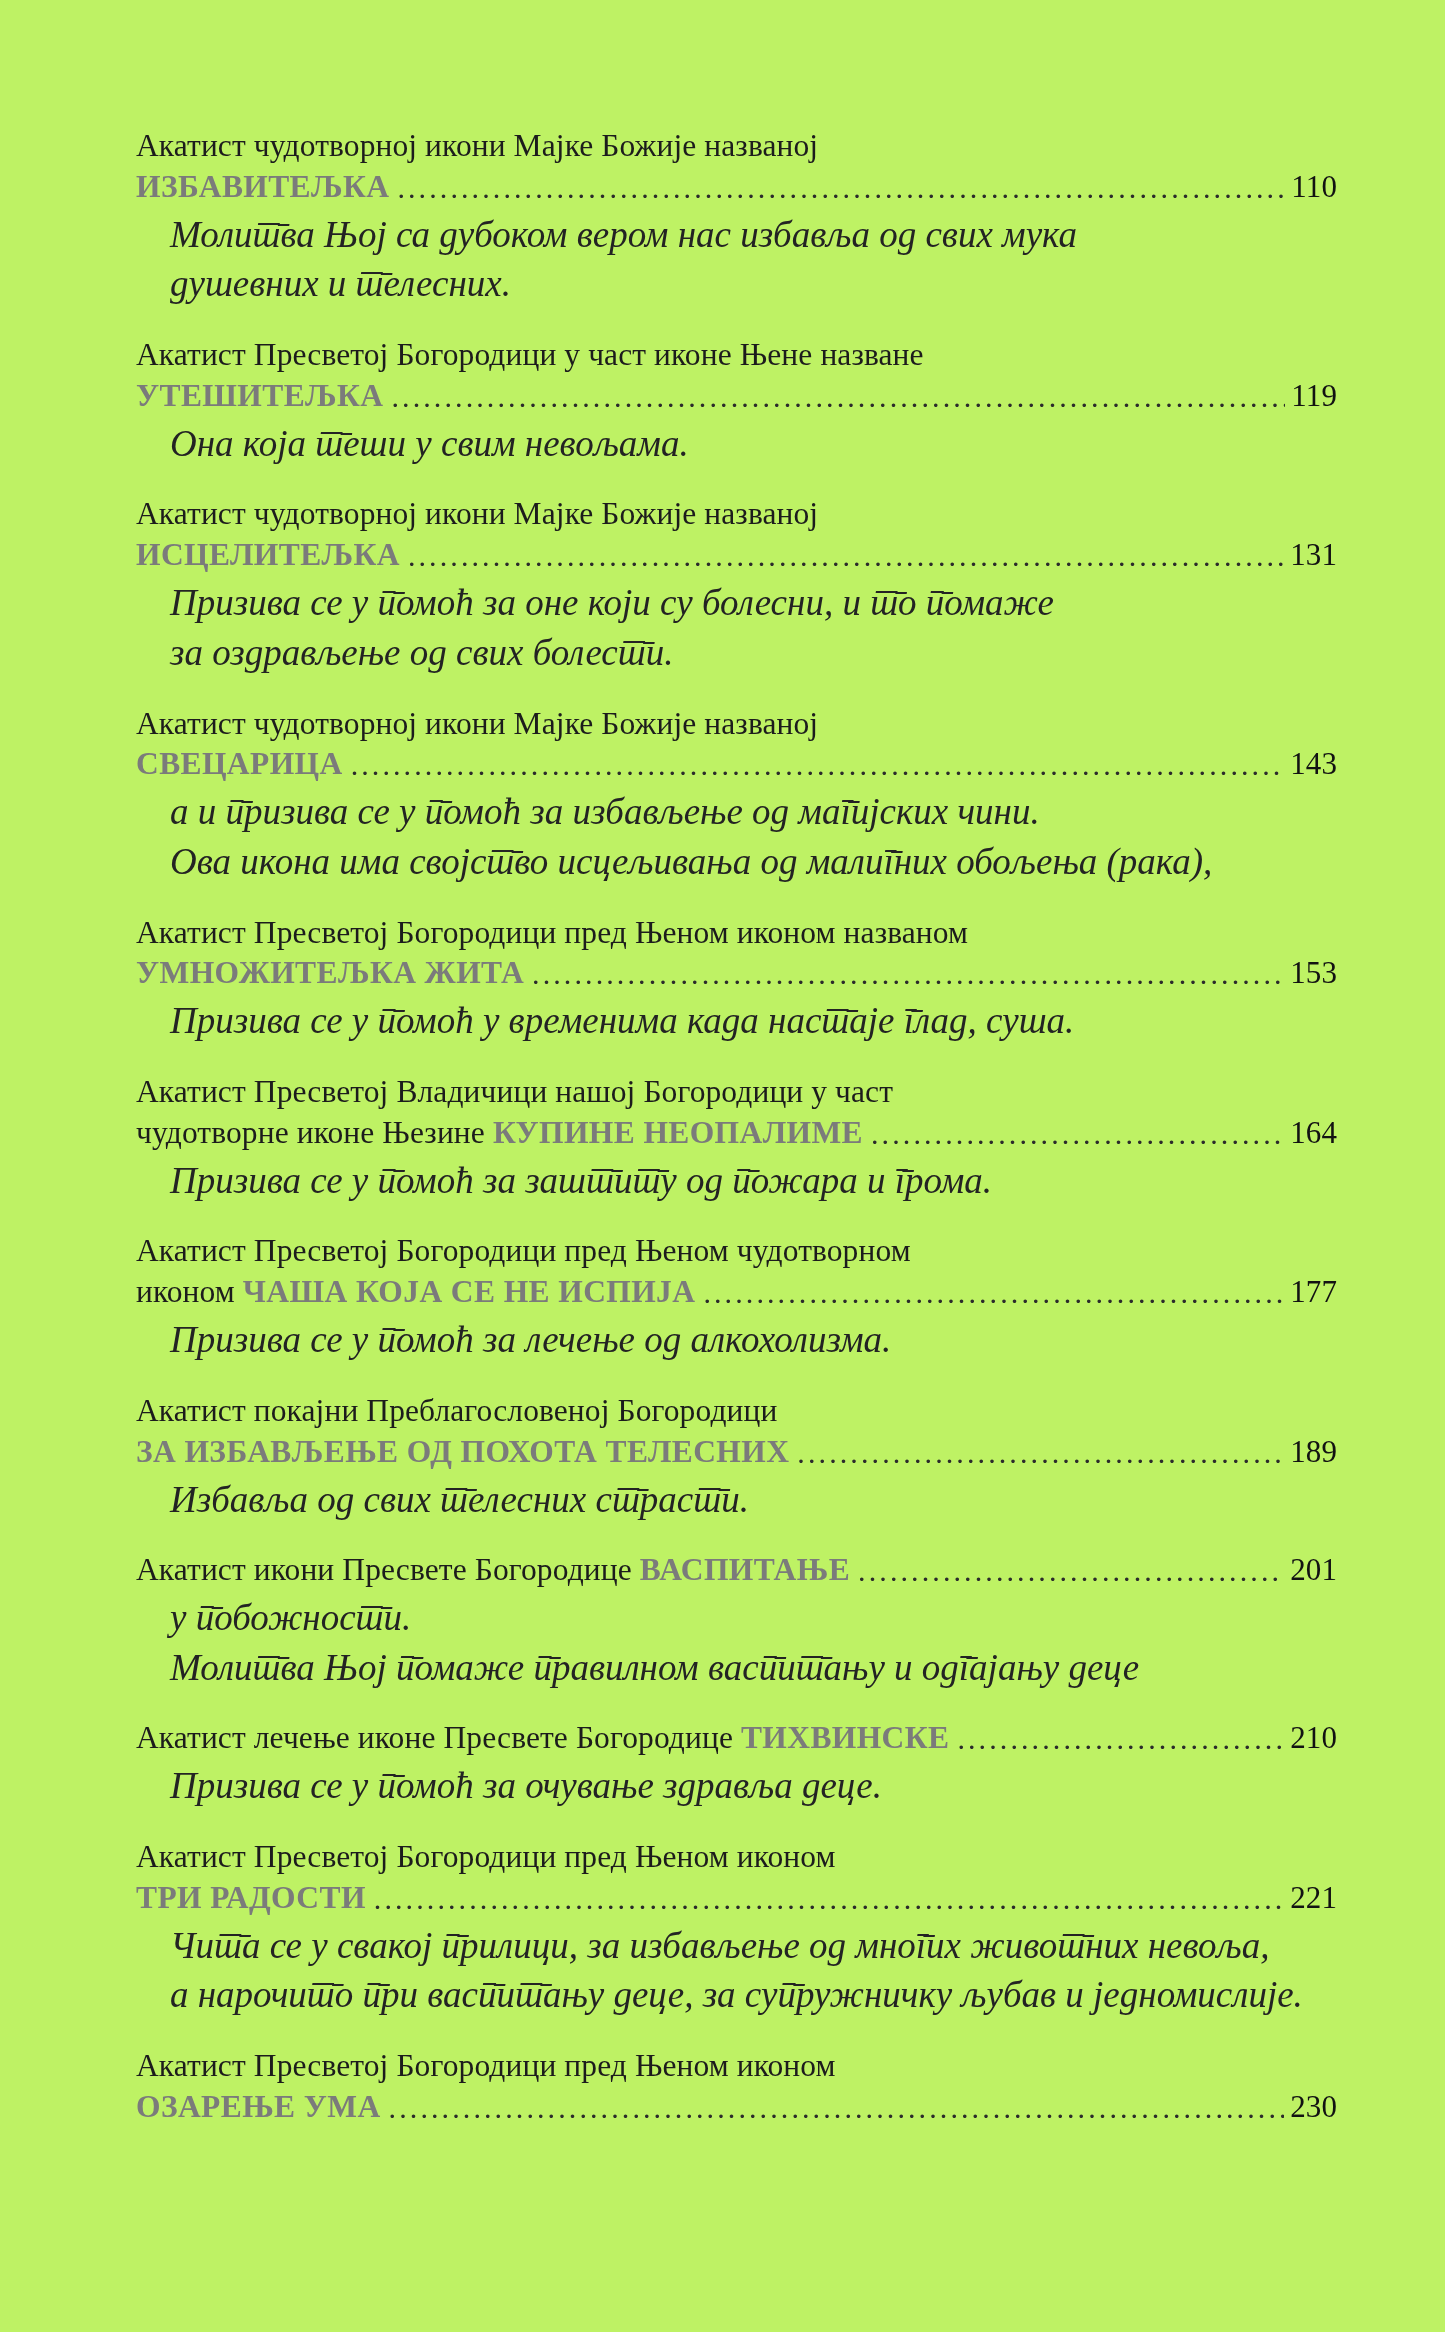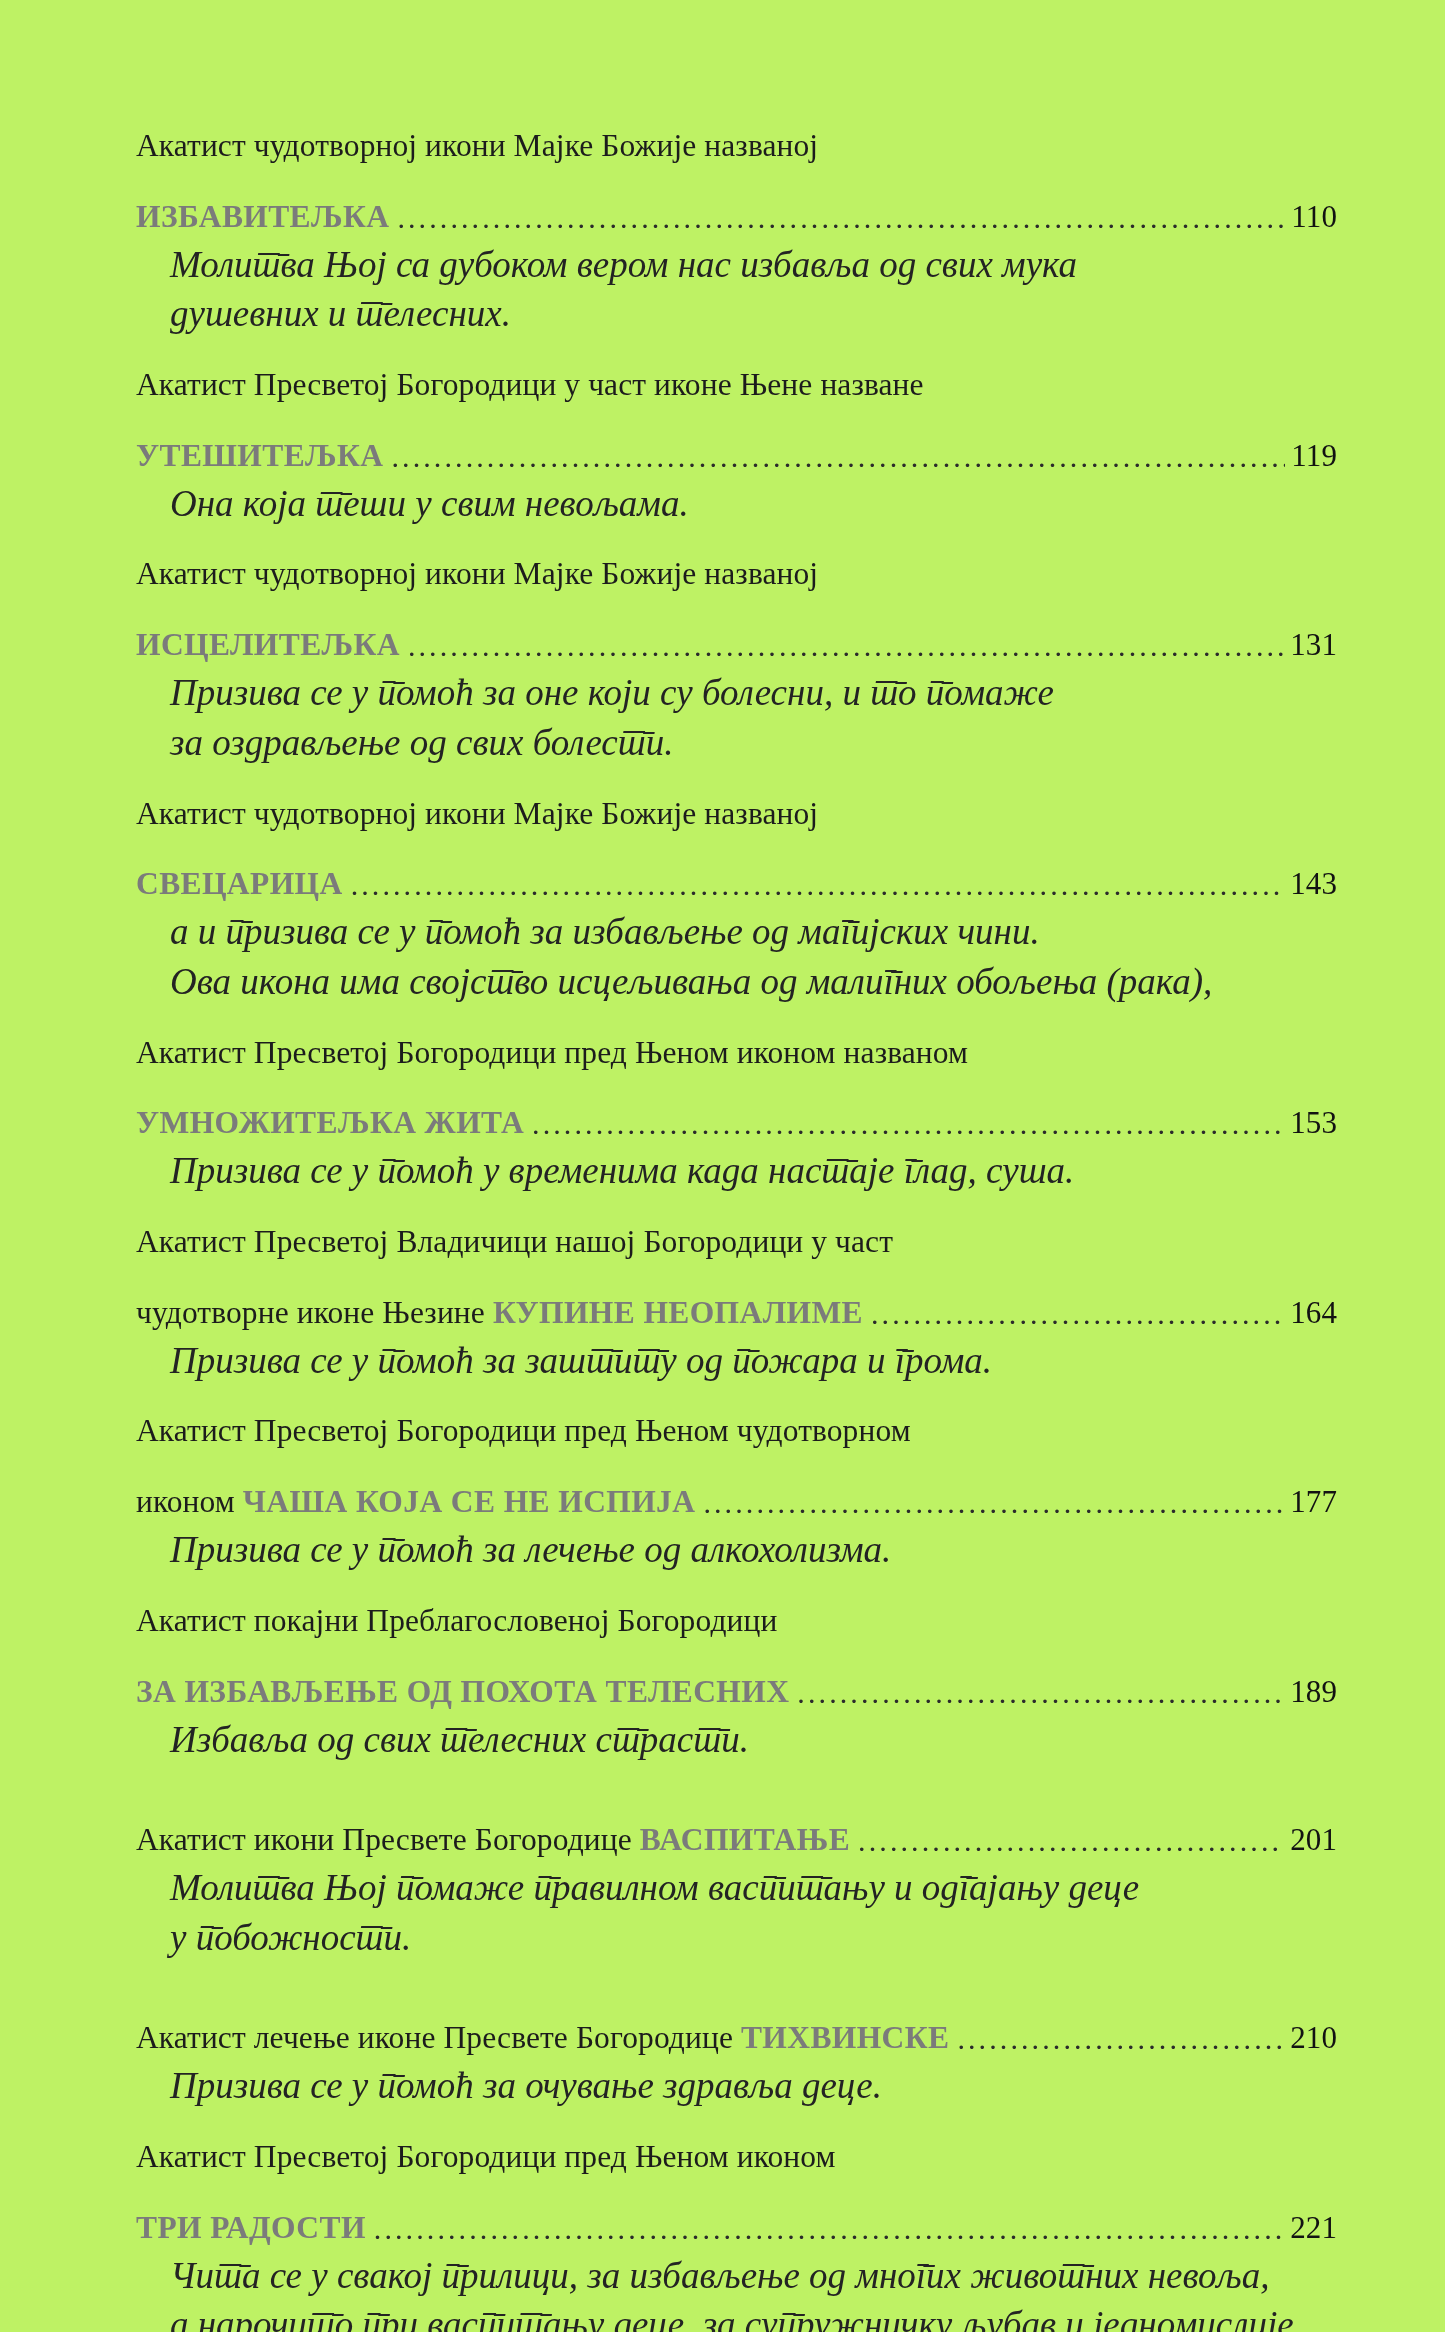--- a/index.html
+++ b/index.html
@@ -52,21 +52,20 @@
   
   .leader-line {
     display: flex;
     align-items: baseline;
     width: 100%;
   }
 
   .leader-line .lead-text {
     flex: 0 0 auto;
     white-space: pre;
-    margin-top: 30px;
   }
 
   .dots {
     flex: 1 1 auto;
     position: relative;
     overflow: hidden;
     height: 1em;
     margin: 0 6px 0 8px;
     align-self: flex-end;
   }
@@ -218,22 +217,22 @@
       </div>
       <div class="entry">
         <div class="entry-head">
           <div class="leader-line">
             <span class="lead-text"><span class="run">Акатист икони Пресвете Богородице </span><span class="name">ВАСПИТАЊЕ</span></span>
             <span class="dots"></span>
             <span class="pageno">201</span>
           </div>
         </div>
         <div class="desc">
+          <div class="desc-line">у п̄обожност̄и.</div>
           <div class="desc-line">Молит̄ва Њој п̄омаже п̄равилном васп̄ит̄ању и одг̄ајању деце</div>
-          <div class="desc-line">у п̄обожност̄и.</div>
         </div>
       </div>
       <div class="entry">
         <div class="entry-head">
           <div class="leader-line">
             <span class="lead-text"><span class="run">Акатист лечење иконе Пресвете Богородице </span><span class="name">ТИХВИНСКЕ</span></span>
             <span class="dots"></span>
             <span class="pageno">210</span>
           </div>
         </div>

